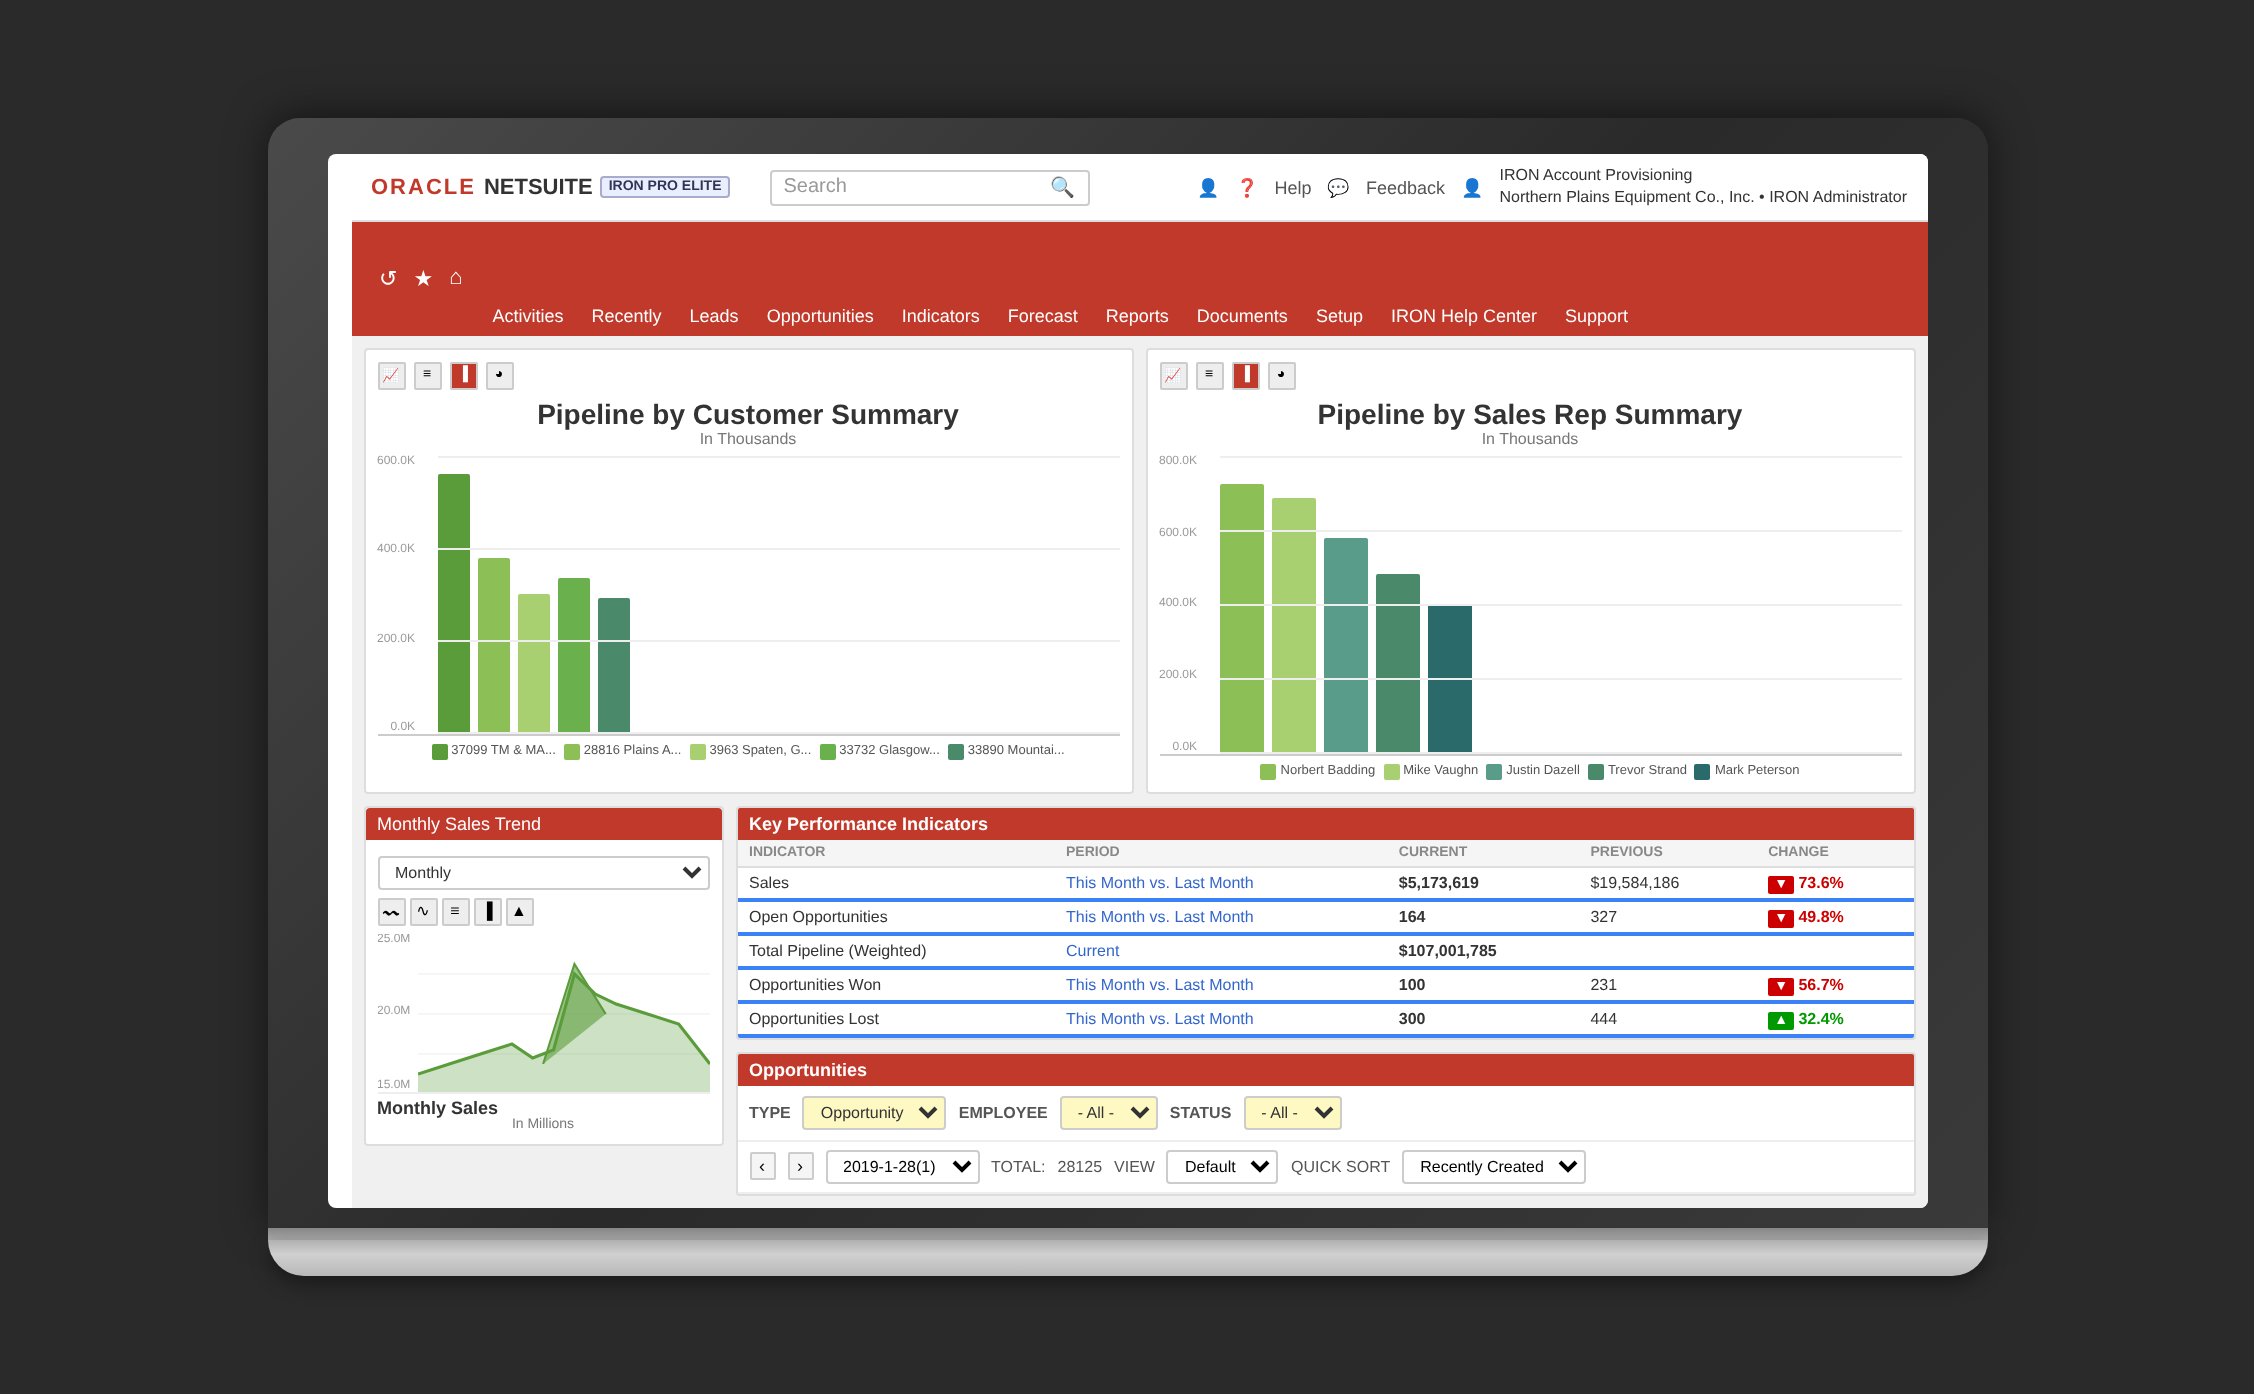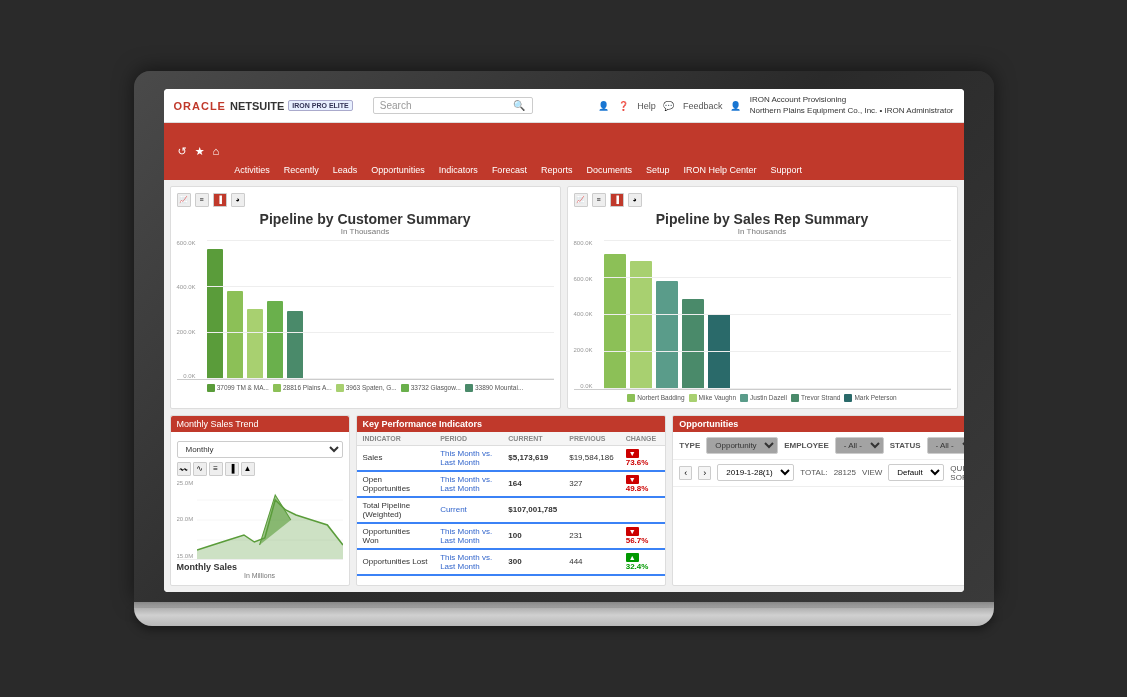--- a/index.html
+++ b/index.html
@@ -22,20 +22,21 @@
       border-radius: 16px 16px 0 0;
       padding: 18px 30px 10px 30px;
       box-shadow: 0 -2px 20px rgba(0,0,0,0.5);
     }
 
     .laptop-screen {
       background: #fff;
       border-radius: 4px;
       overflow: hidden;
       width: 100%;
+      padding-left: 12px;
     }
 
     .laptop-base {
       background: linear-gradient(180deg, #b0b0b0 0%, #d0d0d0 40%, #b8b8b8 100%);
       height: 18px;
       border-radius: 0 0 20px 20px;
       box-shadow: 0 4px 10px rgba(0,0,0,0.4);
     }
 
     .laptop-hinge {
@@ -260,21 +261,21 @@
     .left-panel {
       flex: 0 0 180px;
       display: flex;
       flex-direction: column;
       gap: 6px;
     }
 
     .right-panel {
       flex: 1;
       display: flex;
-      flex-direction: row;
+      flex-direction: column;
       gap: 6px;
     }
 
     .sales-trend-panel {
       background: #fff;
       border: 1px solid #ddd;
       border-radius: 2px;
       padding: 6px;
     }
 
@@ -446,21 +447,21 @@
       font-size: 8px;
       color: #555;
       font-weight: bold;
     }
 
     .filter-select {
       font-size: 8px;
       padding: 2px 4px;
       border: 1px solid #ccc;
       border-radius: 2px;
-      background: #a3a3a3;
+      background: #fef9c3;
       color: #333;
     }
 
     .opp-pagination {
       display: flex;
       align-items: center;
       gap: 6px;
       padding: 4px 6px;
       font-size: 8px;
       color: #555;

